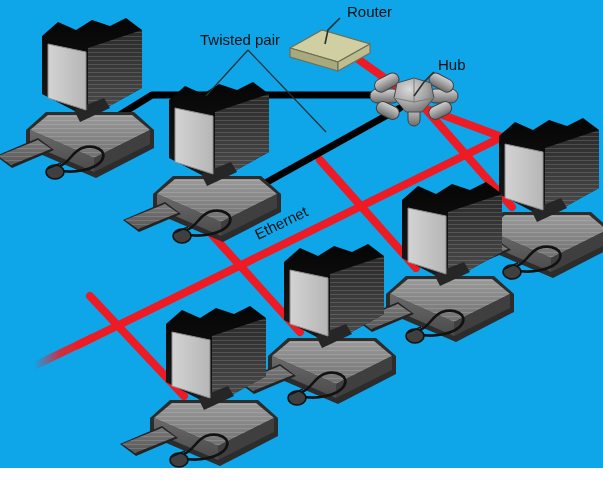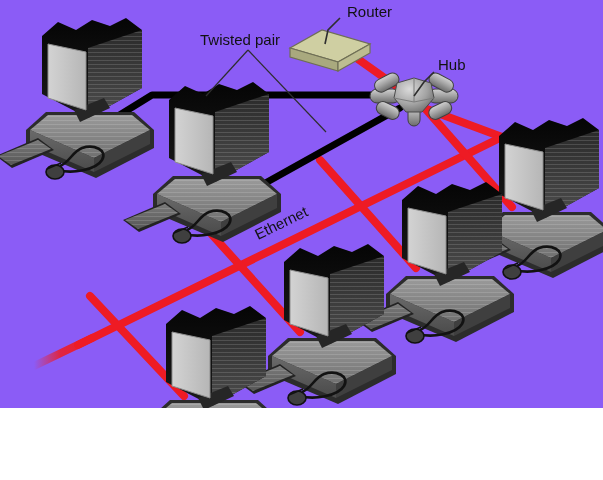--- a/index.html
+++ b/index.html
@@ -7,22 +7,22 @@
     margin: 0;
     padding: 0;
     background: #ffffff;
   }
   body {
     font-family: "Liberation Sans", sans-serif;
   }
   #stage {
     position: relative;
     width: 603px;
-    height: 408px;
-    background: #8b5cf6;
+    height: 468px;
+    background: #0ea5e9;
     overflow: hidden;
   }
   #diagram-svg {
     position: absolute;
     left: 0;
     top: 0;
     width: 603px;
     height: 480px;
   }
   .lbl {

